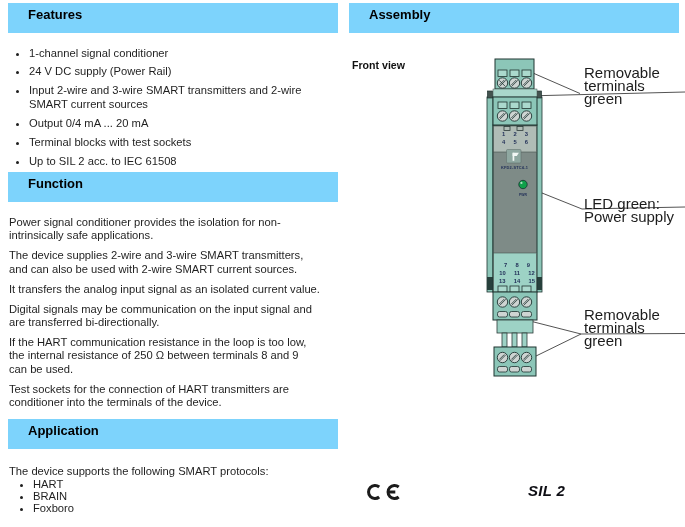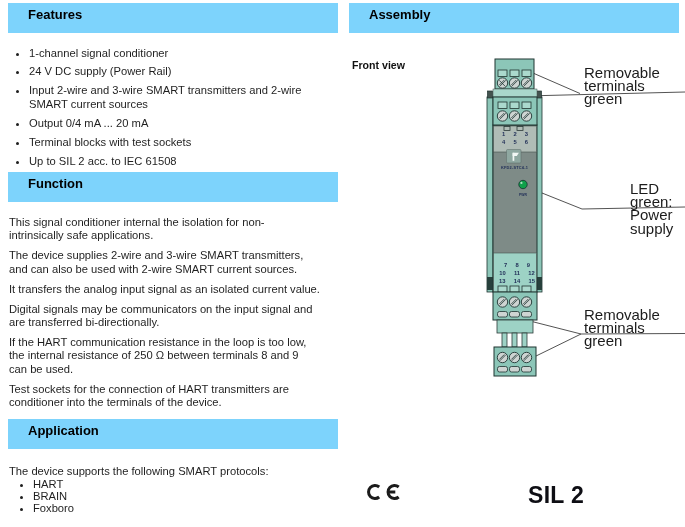--- a/index.html
+++ b/index.html
@@ -18,26 +18,26 @@
   .fn-first{margin-top:13.5px;}
   .line{display:block;}
   .app-intro{margin:17px 0 0 1px;font-size:11.2px;line-height:11.5px;}
   ul.applist{margin:1px 0 0 1px;padding-left:24px;font-size:11.2px;}
   ul.applist li{line-height:12.2px;}
   
   .bar-assembly{position:absolute;left:349px;top:3px;width:310px;}
   .front-view{position:absolute;left:352px;top:59px;font-size:10.6px;font-weight:bold;color:#111;}
   .anno{position:absolute;left:584px;font-size:15px;line-height:13.2px;color:#1c1c1c;}
   .anno-top{top:66px;}
-  .anno-led{top:182px;margin-left:46px;}
+  .anno-led{top:197px;}
   .anno-bot{top:308px;}
   .device-svg{position:absolute;left:440px;top:55px;}
   .ce-svg{position:absolute;left:360px;top:479px;}
-  .sil{position:absolute;left:528px;top:482px;font-size:23px;font-weight:bold;
-       color:#0e0e14;letter-spacing:.3px;text-align:center;}
+  .sil{position:absolute;left:528px;top:482px;font-size:15px;font-weight:bold;
+       font-style:italic;color:#0e0e14;letter-spacing:.3px;text-align:center;}
   svg text{font-family:"Liberation Sans",sans-serif;font-weight:bold;fill:#223058;}
 </style>
 </head>
 <body>
 
 <div class="page">
 
   <div class="col-left">
 
     <div class="section-bar bar-features">
@@ -64,32 +64,32 @@
       <li>
           <span class="line">Up to SIL 2 acc. to IEC 61508</span>
         </li>
     </ul>
 
     <div class="section-bar bar-function">
       <span>Function</span>
     </div>
 
     <p class="fn-par fn-first">
-      <span class="line">This signal conditioner internal the isolation for non-</span>
+      <span class="line">Power signal conditioner provides the isolation for non-</span>
       <span class="line">intrinsically safe applications.</span>
     </p>
     <p class="fn-par">
       <span class="line">The device supplies 2-wire and 3-wire SMART transmitters,</span>
       <span class="line">and can also be used with 2-wire SMART current sources.</span>
     </p>
     <p class="fn-par">
       <span class="line">It transfers the analog input signal as an isolated current value.</span>
     </p>
     <p class="fn-par">
-      <span class="line">Digital signals may be communicators on the input signal and</span>
+      <span class="line">Digital signals may be communication on the input signal and</span>
       <span class="line">are transferred bi-directionally.</span>
     </p>
     <p class="fn-par">
       <span class="line">If the HART communication resistance in the loop is too low,</span>
       <span class="line">the internal resistance of 250 Ω between terminals 8 and 9</span>
       <span class="line">can be used.</span>
     </p>
     <p class="fn-par">
       <span class="line">Test sockets for the connection of HART transmitters are</span>
       <span class="line">conditioner into the terminals of the device.</span>

